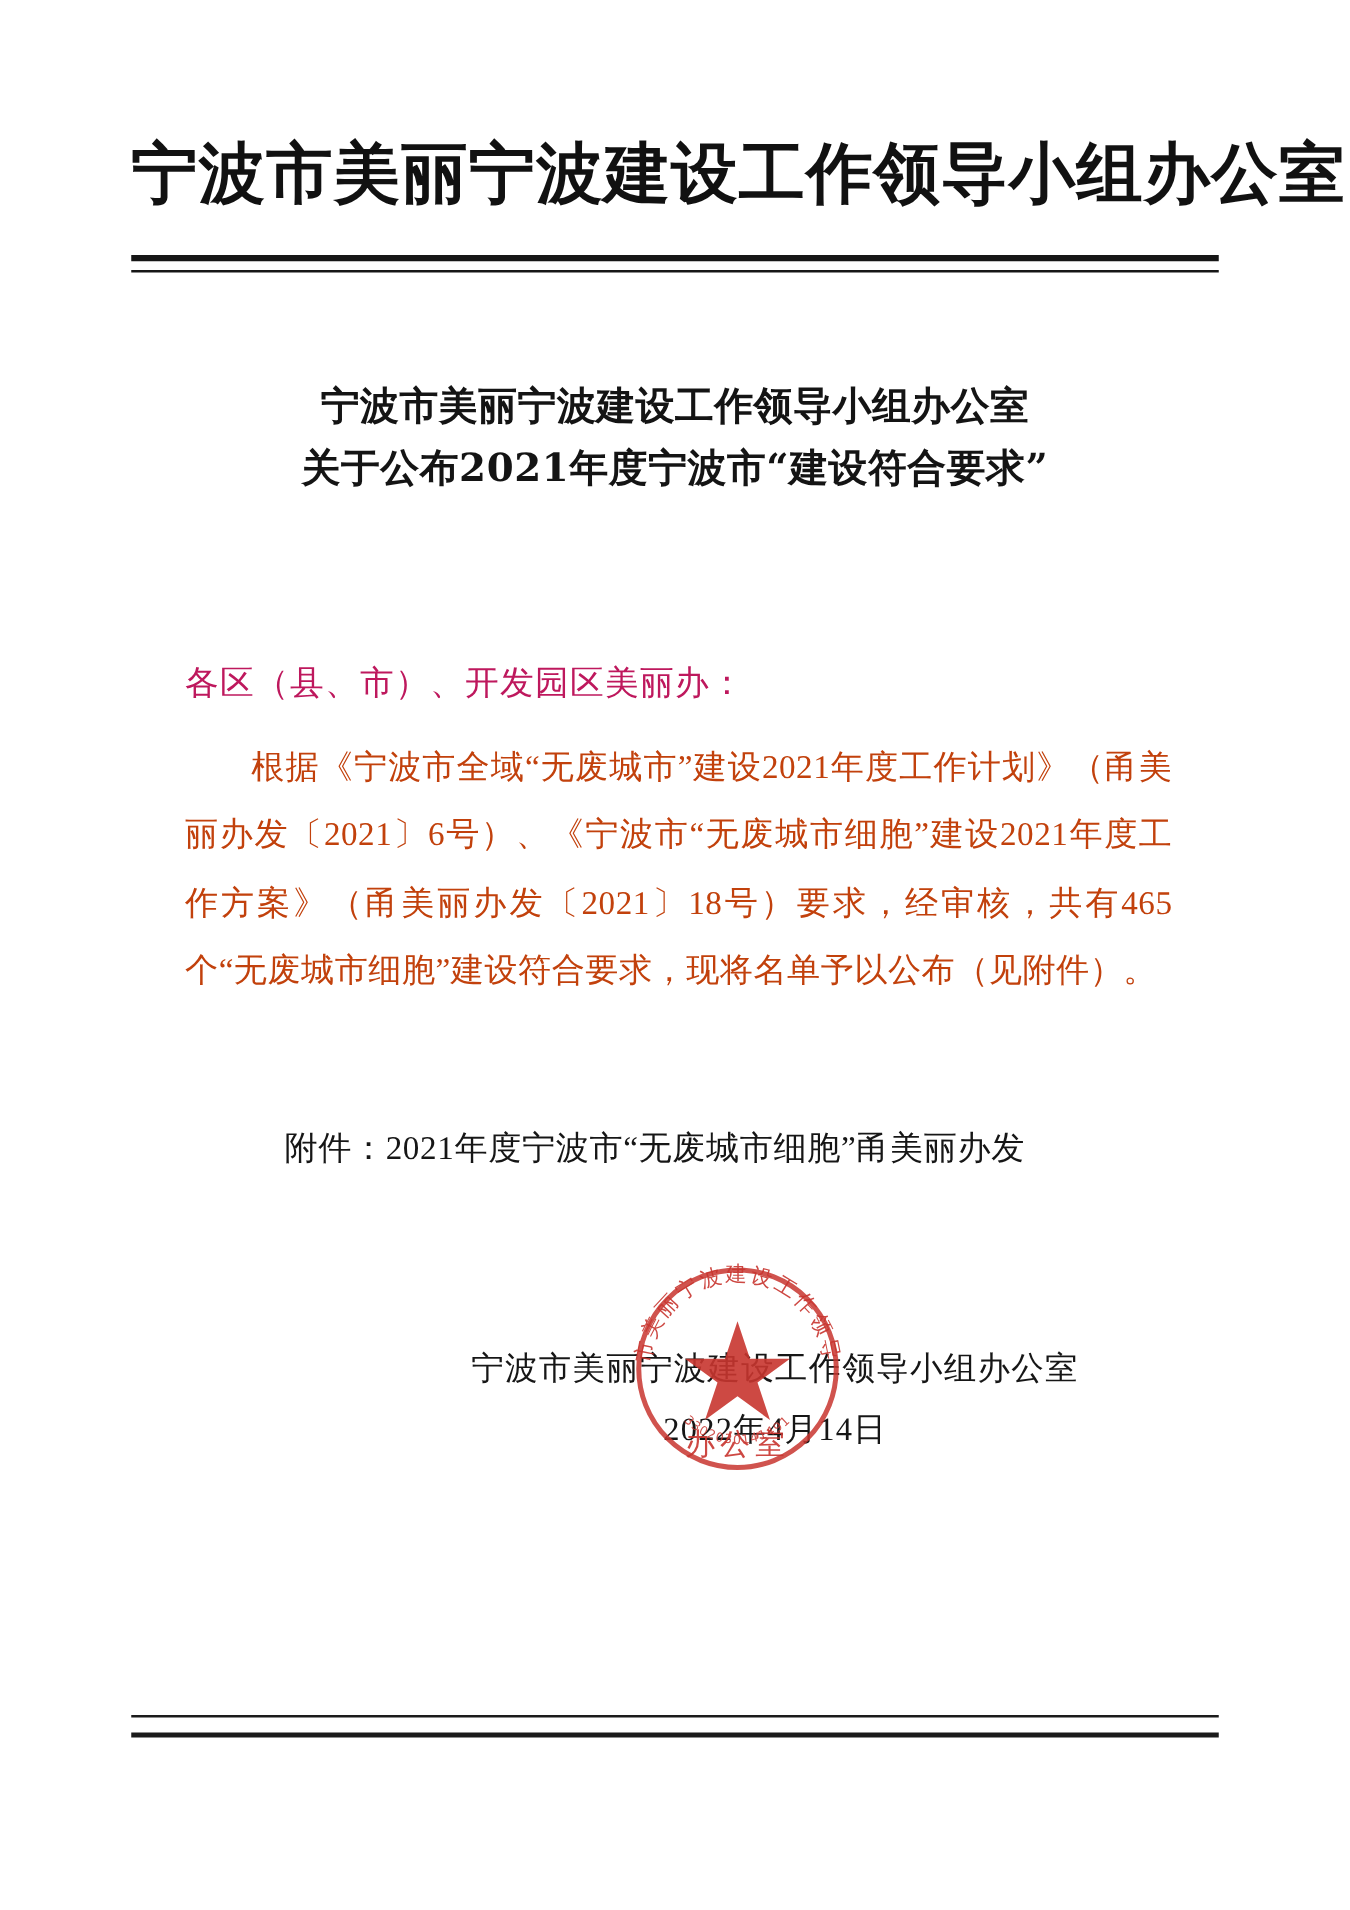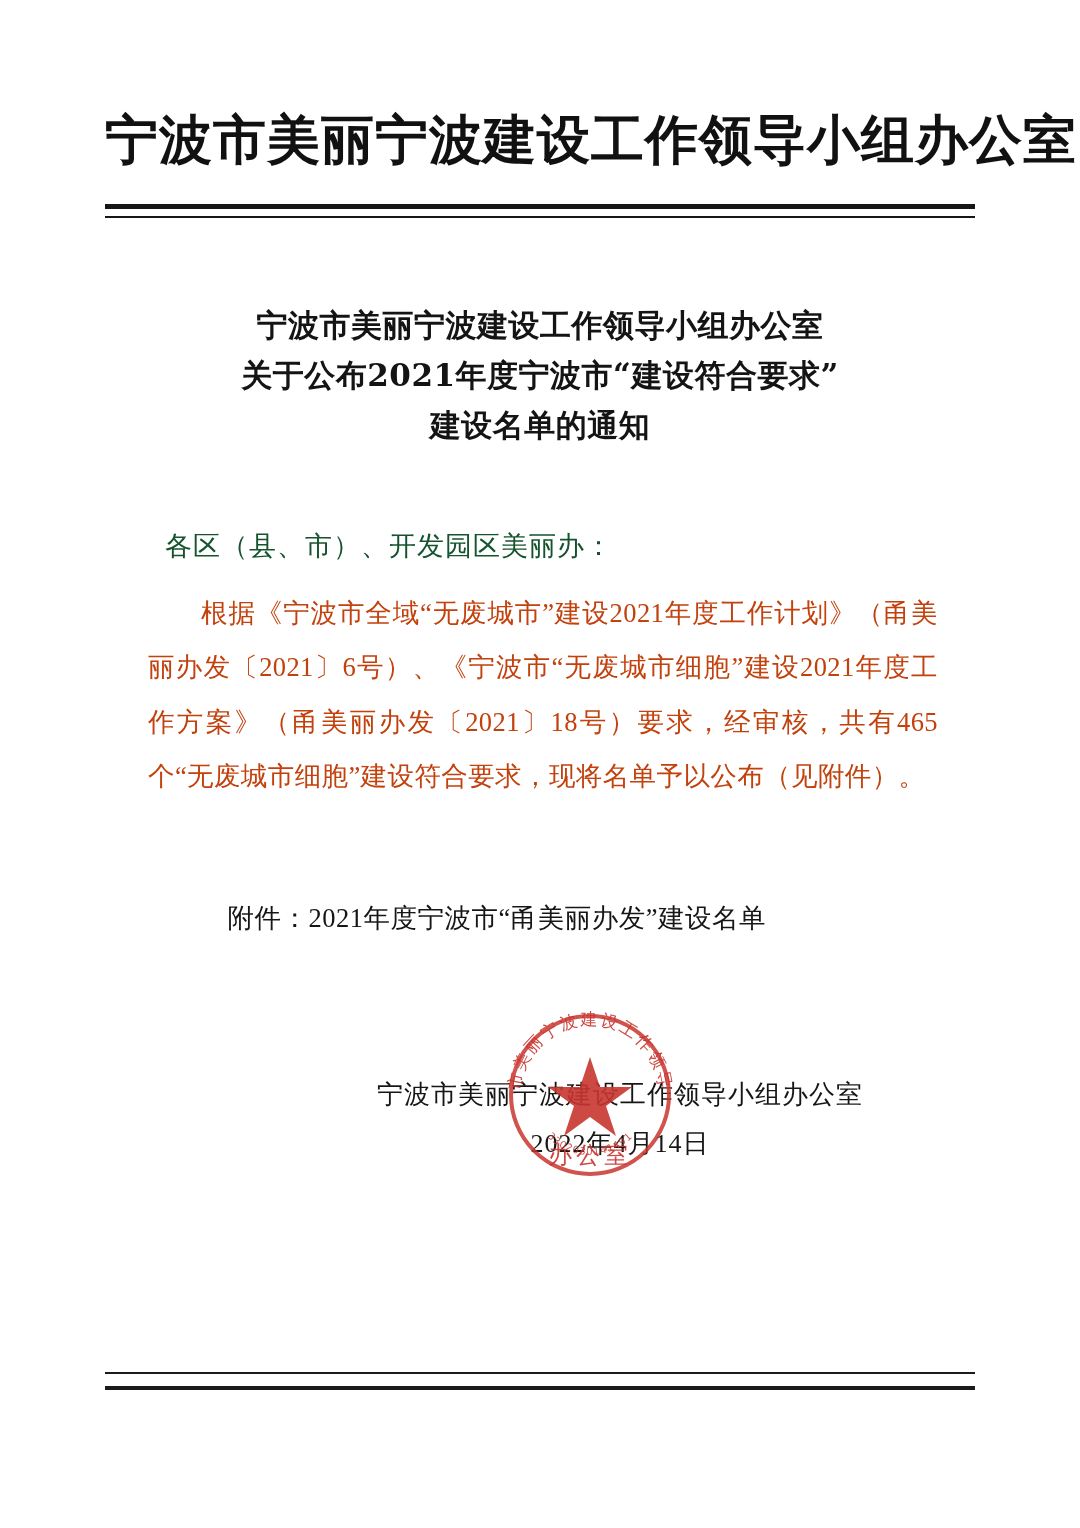--- a/index.html
+++ b/index.html
@@ -67,25 +67,25 @@
     font-size: 31px;
     line-height: 1.62;
     letter-spacing: 0.5px;
     color: #141414;
   }
   .doc-title div { white-space: nowrap; }
 
   
   .addressee {
     position: absolute;
-    left: 165px;
+    left: 148px;
     top: 528px;
     font-size: 27px;
     letter-spacing: 1px;
-    color: #14532d;
+    color: #be185d;
   }
   .body-text {
     position: absolute;
     left: 148px;
     top: 586px;
     width: 790px;
     font-size: 26.5px;
     line-height: 2.05;
     letter-spacing: 0.4px;
     text-align: justify;
@@ -159,30 +159,29 @@
 
   <div class="letterhead">
     <div class="letterhead-title">宁波市美丽宁波建设工作领导小组办公室</div>
   </div>
   <div class="rule-thick" style="top:204px"></div>
   <div class="rule-thin" style="top:216px"></div>
 
   <div class="doc-title">
     <div>宁波市美丽宁波建设工作领导小组办公室</div>
     <div>关于公布2021年度宁波市“建设符合要求”</div>
-    <div>建设名单的通知</div>
   </div>
 
   <div class="addressee">各区（县、市）、开发园区美丽办：</div>
 
   <div class="body-text">
     <p>根据《宁波市全域“无废城市”建设2021年度工作计划》（甬美丽办发〔2021〕6号）、《宁波市“无废城市细胞”建设2021年度工作方案》（甬美丽办发〔2021〕18号）要求，经审核，共有465个“无废城市细胞”建设符合要求，现将名单予以公布（见附件）。</p>
   </div>
 
-  <div class="attachment">附件：2021年度宁波市“甬美丽办发”建设名单</div>
+  <div class="attachment">附件：2021年度宁波市“无废城市细胞”甬美丽办发</div>
 
   <div class="signature">
     <span>宁波市美丽宁波建设工作领导小组办公室</span>
     <span class="date">2022年4月14日</span>
   </div>
 
   <div class="seal">
     <svg width="200" height="200" viewBox="0 0 200 200" xmlns="http://www.w3.org/2000/svg">
       <defs>
         <path id="sealArc" d="M 30,100 A 70,70 0 1 1 170,100" fill="none"></path>

